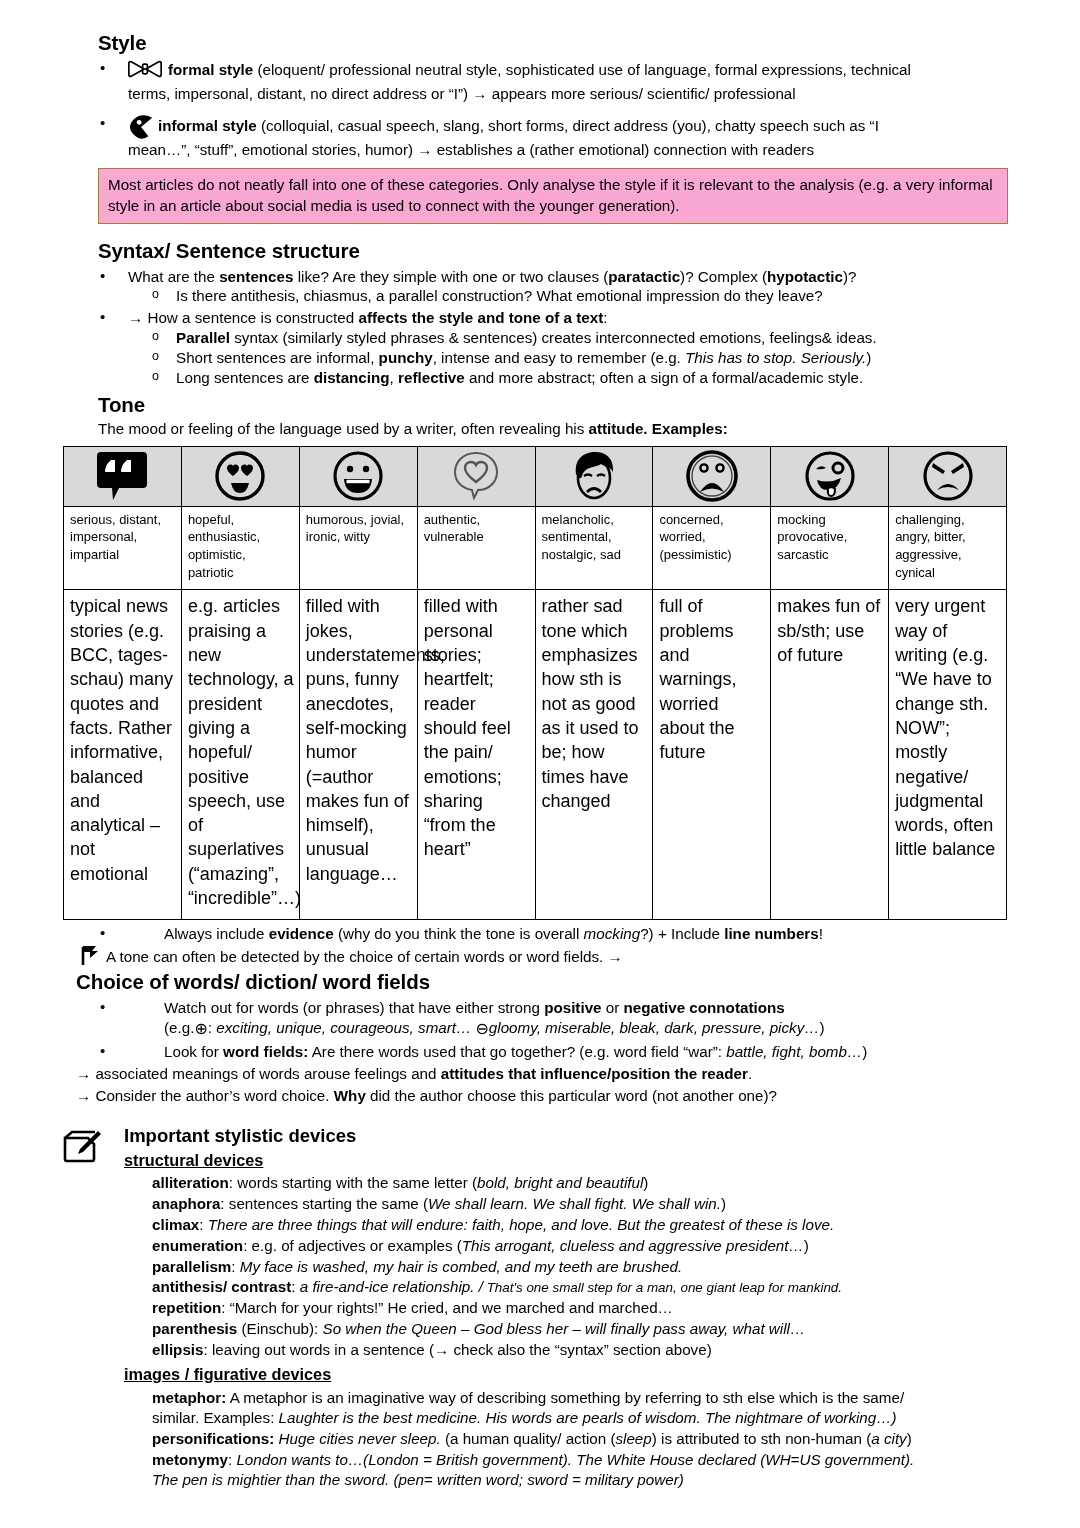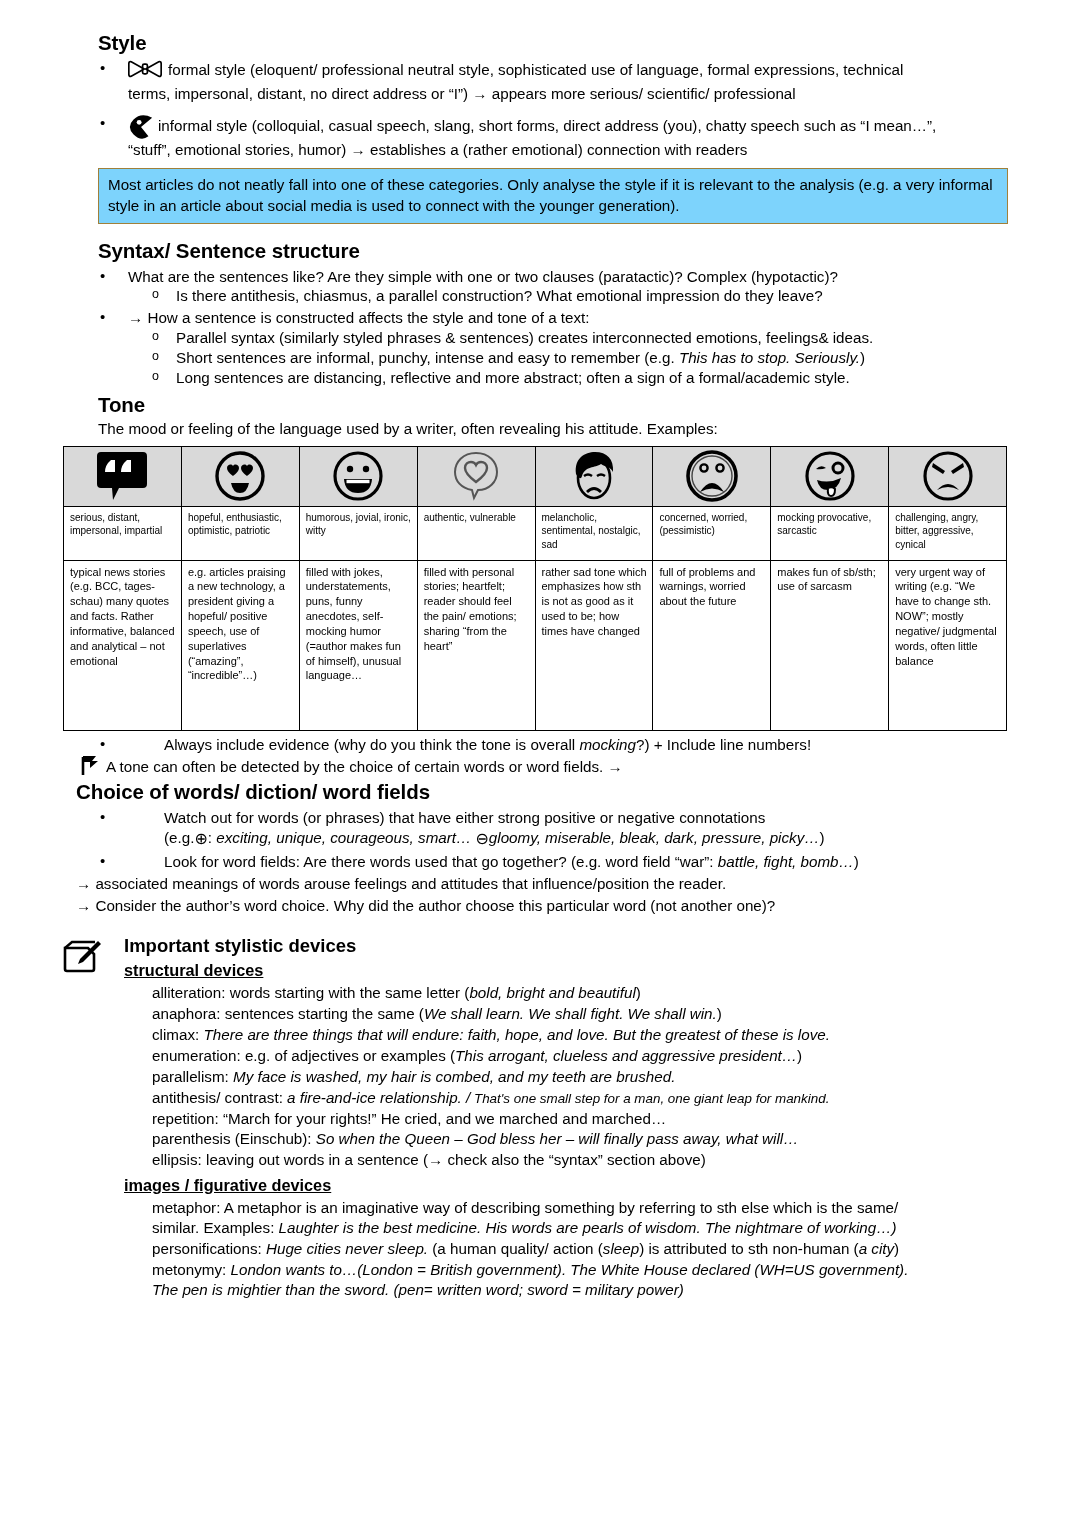--- a/index.html
+++ b/index.html
@@ -29,53 +29,53 @@
     content:"\2022"; position:absolute; left:38px; top:-1px; font-size:15px;
   }
   ul.lvl2 { list-style:none; margin:0 0 0 0; padding:0; }
   ul.lvl2 > li {
     position:relative; padding-left:48px; margin:0;
   }
   ul.lvl2 > li::before {
     content:"o"; position:absolute; left:24px; top:0px; font-size:12.5px;
   }
 
-  b, .b { font-weight:normal;text-align:center; }
+  b, .b { font-weight:bold;text-align:center; }
   i, .i { font-style:italic; }
   .small-i { font-style:italic; font-size:13.4px; }
 
   
   .icon-inline { display:inline-block; vertical-align:-4px; }
 
   .bowtie { width:34px; height:20px; }
   .pac { width:26px; height:26px; vertical-align:-5px; }
 
   
   .note {
-    background:#7dd3fc;
+    background:#f9a8d4;
     border:1px solid #a0803a;
     margin:8px 0 0 36px;
     padding:5px 9px 6px 9px;
     width:910px;
     line-height:1.42;
   }
 
   
   table.tone {
     border-collapse:collapse;
     width:944px;
     margin:7px 0 0 1px;
     table-layout:fixed;
   }
   table.tone td { border:1px solid #000; vertical-align:top; padding:4px 5px 4px 6px; }
   table.tone tr.icons td {
     background:#d9d9d9; height:60px; text-align:center; vertical-align:middle; padding:2px;
   }
-  table.tone tr.terms td { font-size:10px; line-height:1.36; padding-bottom:8px; }
-  table.tone tr.desc td  { font-size:11px; line-height:1.35; padding-bottom:9px; }
+  table.tone tr.terms td { font-size:13px; line-height:1.36; padding-bottom:8px; }
+  table.tone tr.desc td  { font-size:18px; line-height:1.35; padding-bottom:9px; }
   table.tone tr.desc td { height:170px; }
 
   svg.face { display:block; margin:0 auto; }
   .arrowline2 { margin:2px 0 0 4px; }
 
   .flagwrap { position:relative; margin:3px 0 0 14px; padding-left:30px; }
   .flagwrap .flag { position:absolute; left:4px; top:-3px; }
 
   h2.dev-title { font-size:18.5px; font-weight:bold; margin:0 0 2px 0; }
   .pen-row { position:relative; margin-top:18px; padding-left:62px; }
@@ -233,21 +233,21 @@
       <td>mocking provocative, sarcastic</td>
       <td>challenging, angry, bitter, aggressive, cynical</td>
     </tr>
     <tr class="desc">
       <td>typical news stories (e.g. BCC, tages-schau) many quotes and facts. Rather informative, balanced and analytical – not emotional</td>
       <td>e.g. articles praising a new technology, a president giving a hopeful/ positive speech, use of superlatives (“amazing”, “incredible”…)</td>
       <td>filled with jokes, understatements, puns, funny anecdotes, self-mocking humor (=author makes fun of himself), unusual language…</td>
       <td>filled with personal stories; heartfelt; reader should feel the pain/ emotions; sharing “from the heart”</td>
       <td>rather sad tone which emphasizes how sth is not as good as it used to be; how times have changed</td>
       <td>full of problems and warnings, worried about the future</td>
-      <td>makes fun of sb/sth; use of sarcasm</td>
+      <td>makes fun of sb/sth; use of future</td>
       <td>very urgent way of writing (e.g. “We have to change sth. NOW”; mostly negative/ judgmental words, often little balance</td>
     </tr>
   </tbody>
     </table>
 
   <ul class="lvl1" style="margin-top:4px;">
     <li style="padding-left:102px;">
       <span>Always include </span><b>evidence</b><span> (why do you think the tone is overall </span><i>mocking</i><span>?) + Include </span><b>line numbers</b><span>!</span>
     </li>
   </ul>

